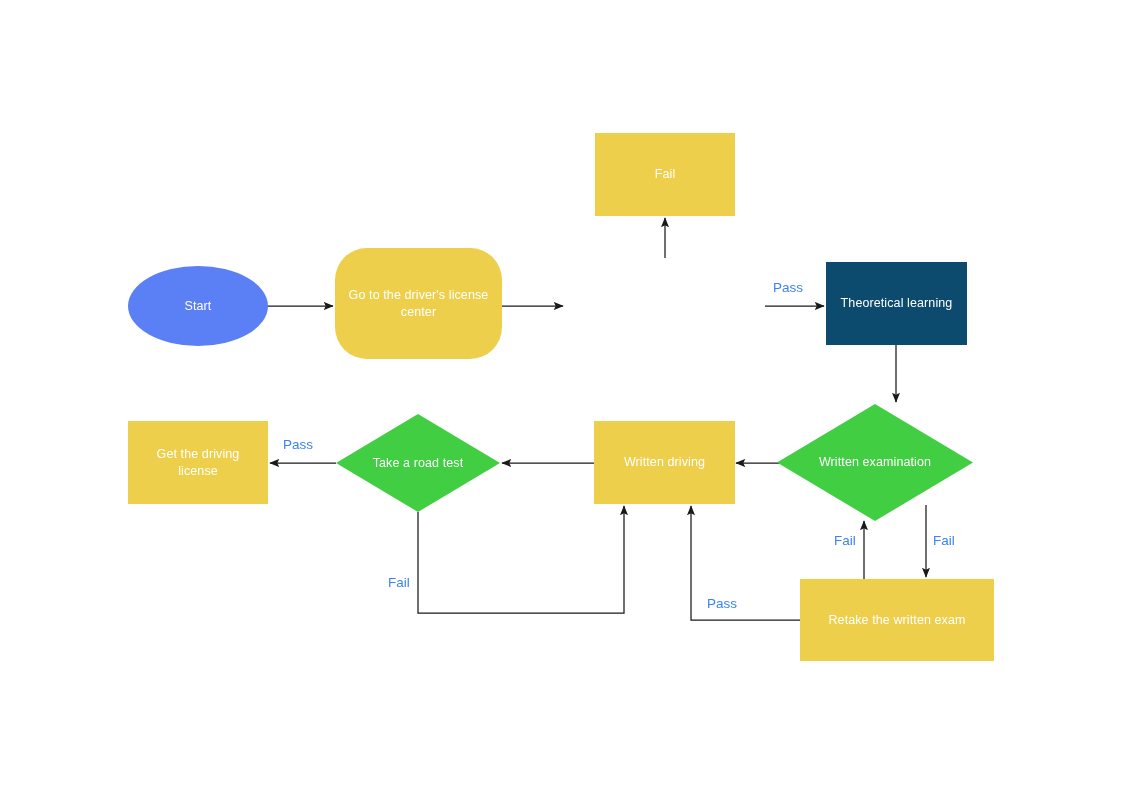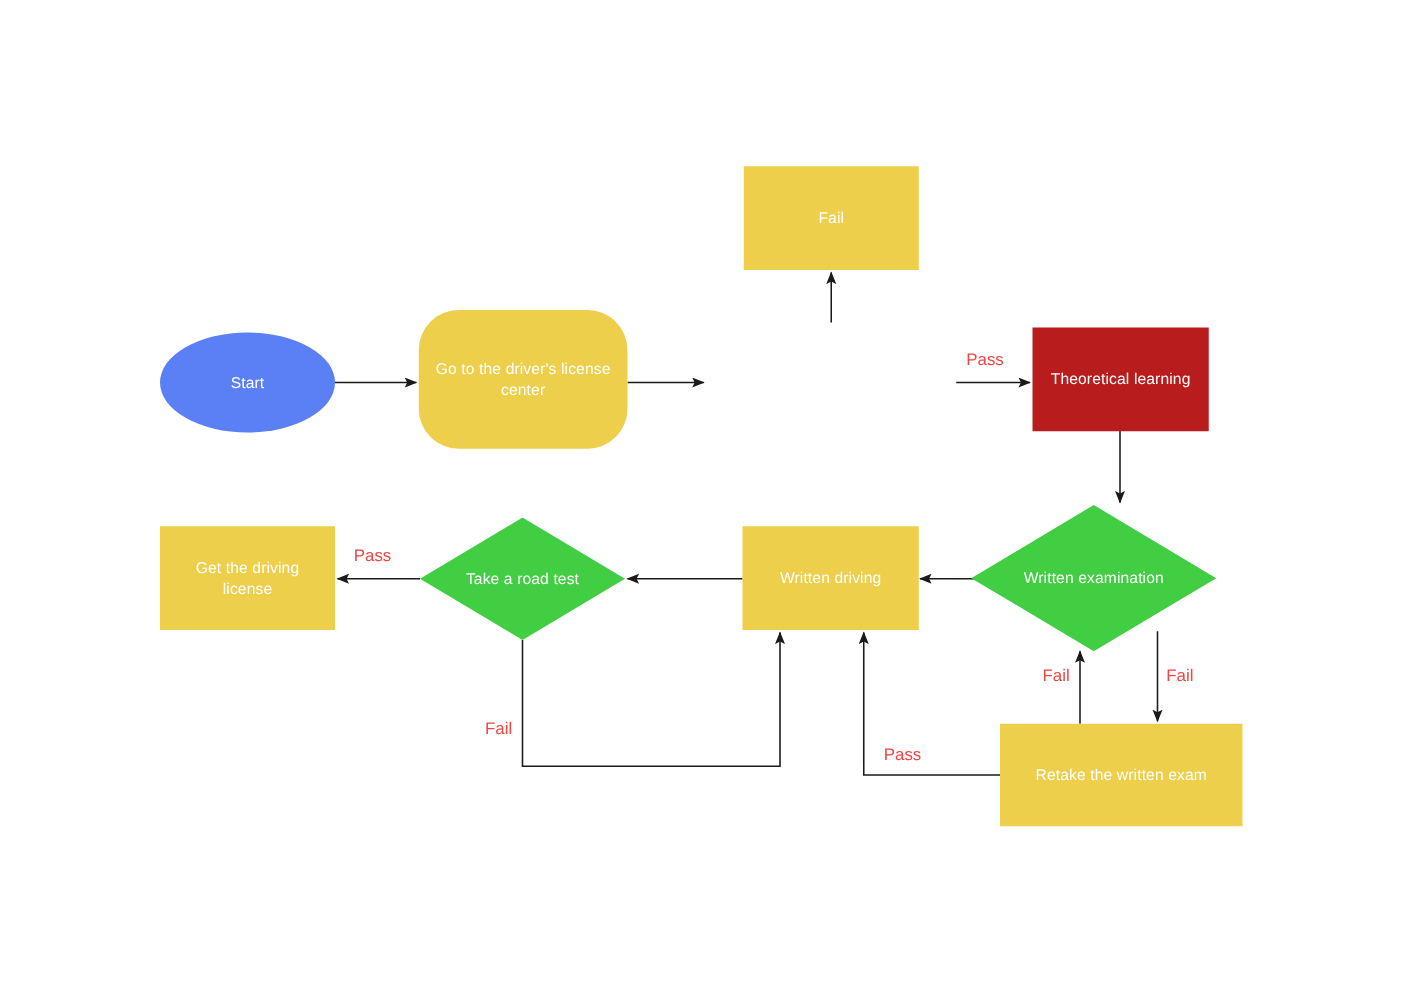--- a/index.html
+++ b/index.html
@@ -54,21 +54,21 @@
   }
   .node .label {
     position: relative;
     z-index: 2;
     padding: 0 10px;
     pointer-events: none;
   }
   .edge-label {
     position: absolute;
     font-size: 13.5px;
-    color: #ef4444;
+    color: #3b82f6;
     white-space: nowrap;
     font-family: "Liberation Sans", sans-serif;
   }
 </style>
 </head>
 <body>
 
 <div id="canvas">
 
   <svg id="edges" viewBox="0 0 1123 794" xmlns="http://www.w3.org/2000/svg">
@@ -111,21 +111,21 @@
 
   <div class="node rect" style="left:335px; top:248px; width:167px; height:111px; background:#eecf4b;border-radius:32px;">
     <span class="label">Go to the driver's license center</span>
   </div>
 
 
   <div class="node rect" style="left:595px; top:133px; width:140px; height:83px; background:#eecf4b;">
     <span class="label">Fail</span>
   </div>
 
-  <div class="node rect" style="left:826px; top:262px; width:141px; height:83px; background:#b91c1c;">
+  <div class="node rect" style="left:826px; top:262px; width:141px; height:83px; background:#0c4a6e;">
     <span class="label">Theoretical learning</span>
   </div>
 
   <div class="node diamond-wrap" style="left:777px; top:404px; width:196px; height:117px;">
     <svg class="diamond-shape" viewBox="0 0 196 117" preserveAspectRatio="none">
       <polygon points="98,0 196,58.5 98,117 0,58.5" fill="#42ce42"></polygon>
     </svg>
     <span class="label">Written examination</span>
   </div>
 

